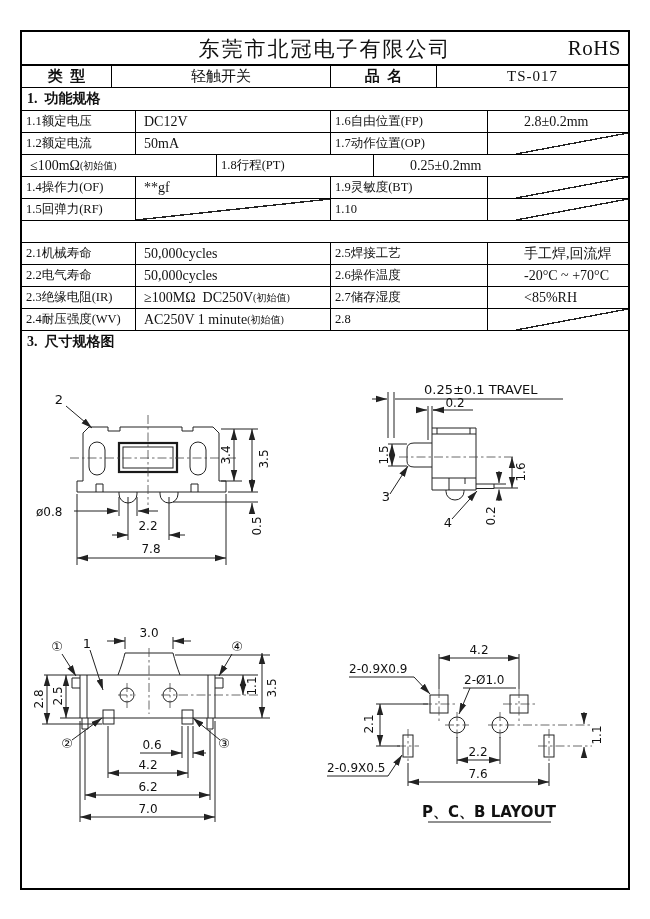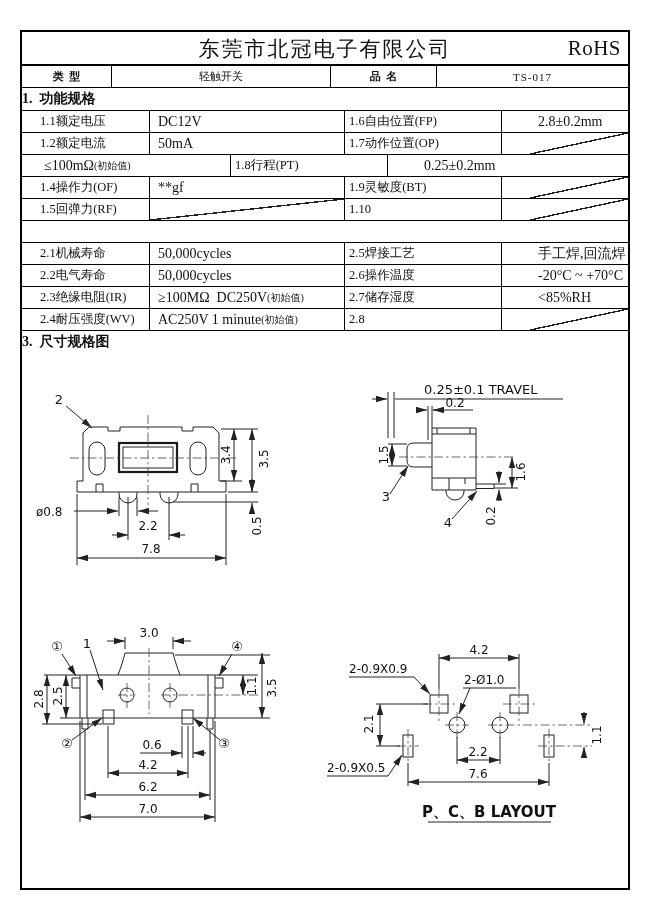--- a/index.html
+++ b/index.html
@@ -5,33 +5,33 @@
   * { box-sizing: border-box; margin: 0; padding: 0; }
   html, body { width: 650px; height: 919px; background: #fff; overflow: hidden; }
   body { position: relative; font-family: "Liberation Serif", "DejaVu Serif", serif; color: #111; }
   .page { position: absolute; left: 20px; top: 30px; width: 610px; height: 860px; border: 2px solid #000; background: #fff; }
 
   .title-row { position: absolute; left: 0; top: 0; width: 100%; height: 32px; }
   .company { position: absolute; left: 0; right: 0; top: 3px; text-align: center; font-size: 21px; font-weight: normal; letter-spacing: 2px; white-space: pre; }
   .rohs { position: absolute; right: 7px; top: 4px; font-size: 21px; font-weight: normal; letter-spacing: 0.5px; }
 
   .type-row { position: absolute; left: 0; top: 32px; width: 100%; height: 24px; display: flex; border-top: 2px solid #000; border-bottom: 1px solid #000; }
-  .type-row .c { height: 100%; display: flex; align-items: center; justify-content: center; white-space: pre; font-size: 11px; }
+  .type-row .c { height: 100%; display: flex; align-items: center; justify-content: center; white-space: pre; font-size: 15px; }
   .type-row .hd { font-weight: bold; }
   .tc1 { width: 90px; border-right: 1px solid #000; }
   .tc2 { width: 219px; border-right: 1px solid #000; }
   .tc3 { width: 106px; border-right: 1px solid #000; }
   .tc4 { flex: 1; letter-spacing: 1px; }
 
-  .sec-head { position: absolute; left: 0; width: 100%; height: 22px; line-height: 22px; font-weight: bold; font-size: 14px; white-space: pre; }
+  .sec-head { position: absolute; left: 0; width: 100%; height: 22px; line-height: 22px; font-weight: bold; font-size: 14px; padding-left: 5px; white-space: pre; }
   #h1 { top: 56px; } #h2 { top: 188px; } #h3 { top: 298px; height: 24px; line-height: 24px; }
 
   .tbl { position: absolute; left: 0; width: 100%; border-top: 1.5px solid #000; }
   #t1 { top: 78px; } #t2 { top: 210px; }
-  .tr { display: flex; height: 22px; border-bottom: 1px solid #000; padding-left: 14px; }
+  .tr { display: flex; height: 22px; border-bottom: 1px solid #000; }
   .td { height: 100%; display: flex; align-items: center; white-space: pre; overflow: hidden; padding: 0 4px; }
   .td.b { border-right: 1px solid #000; }
   .w1 { width: 114px; } .w2 { width: 195px; } .w3 { width: 157px; } .w4 { flex: 1; margin-left: 28px; }
   .lbl { font-size: 12.5px; }
   .val { font-size: 14px; padding-left: 8px; }
   .sm { font-size: 10px; }
   .na { padding: 0;
         background: linear-gradient(to bottom right,
           transparent calc(50% - 0.7px), #222 calc(50% - 0.7px),
           #222 calc(50% + 0.7px), transparent calc(50% + 0.7px)); }

